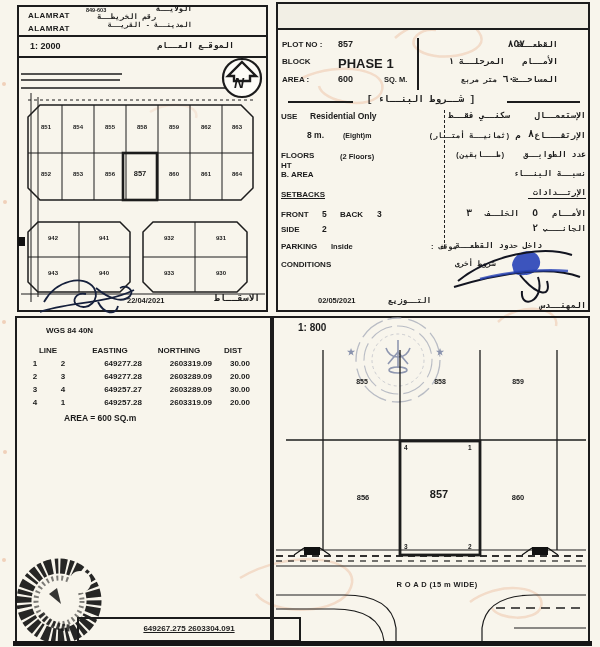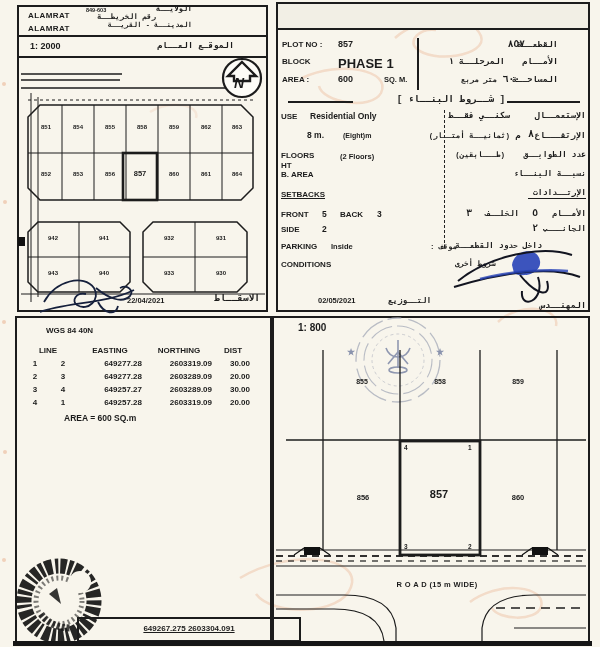--- a/index.html
+++ b/index.html
@@ -130,21 +130,21 @@
 
   <div class="t ar r" style="left:480px;top:38px;width:45px;font-size:9.5px;">٨٥٧</div>
   <div class="t ar r" style="left:505px;top:39px;width:53px;font-size:8.5px;">القطعــة</div>
   <div class="t ar r" style="left:435px;top:56px;width:70px;font-size:8.5px;">المرحلــة ١</div>
   <div class="t ar r" style="left:505px;top:56px;width:53px;font-size:8.5px;">الأمــام</div>
   <div class="t ar r" style="left:452px;top:75px;width:45px;font-size:7.5px;">متر مربع</div>
   <div class="t ar r" style="left:490px;top:73px;width:30px;font-size:9.5px;">٦٠٠</div>
   <div class="t ar r" style="left:502px;top:74px;width:56px;font-size:8.5px;">المساحــة</div>
 
   <div class="hline" style="left:288px;top:101px;width:65px;height:1.5px;"></div>
-  <div class="t ar c" style="left:376px;top:93px;width:150px;font-size:9.5px;">[ شــروط البنــاء ]</div>
+  <div class="t ar c" style="left:346px;top:93px;width:150px;font-size:9.5px;">[ شــروط البنــاء ]</div>
   <div class="hline" style="left:507px;top:101px;width:73px;height:1.5px;"></div>
 
   <div class="t" style="left:281px;top:112px;font-size:8px;">USE</div>
   <div class="t" style="left:310px;top:111px;font-size:8.5px;">Residential Only</div>
   <div class="t" style="left:281px;top:131px;font-size:8px;margin-top:30px;">HT</div>
   <div class="t" style="left:307px;top:130px;font-size:8.5px;">8 m.</div>
   <div class="t" style="left:343px;top:132px;font-size:7px;">(Eight)m</div>
   <div class="t" style="left:281px;top:151px;font-size:8px;">FLOORS</div>
   <div class="t" style="left:340px;top:152px;font-size:7.5px;">(2 Floors)</div>
   <div class="t" style="left:281px;top:170px;font-size:8px;">B. AREA</div>

